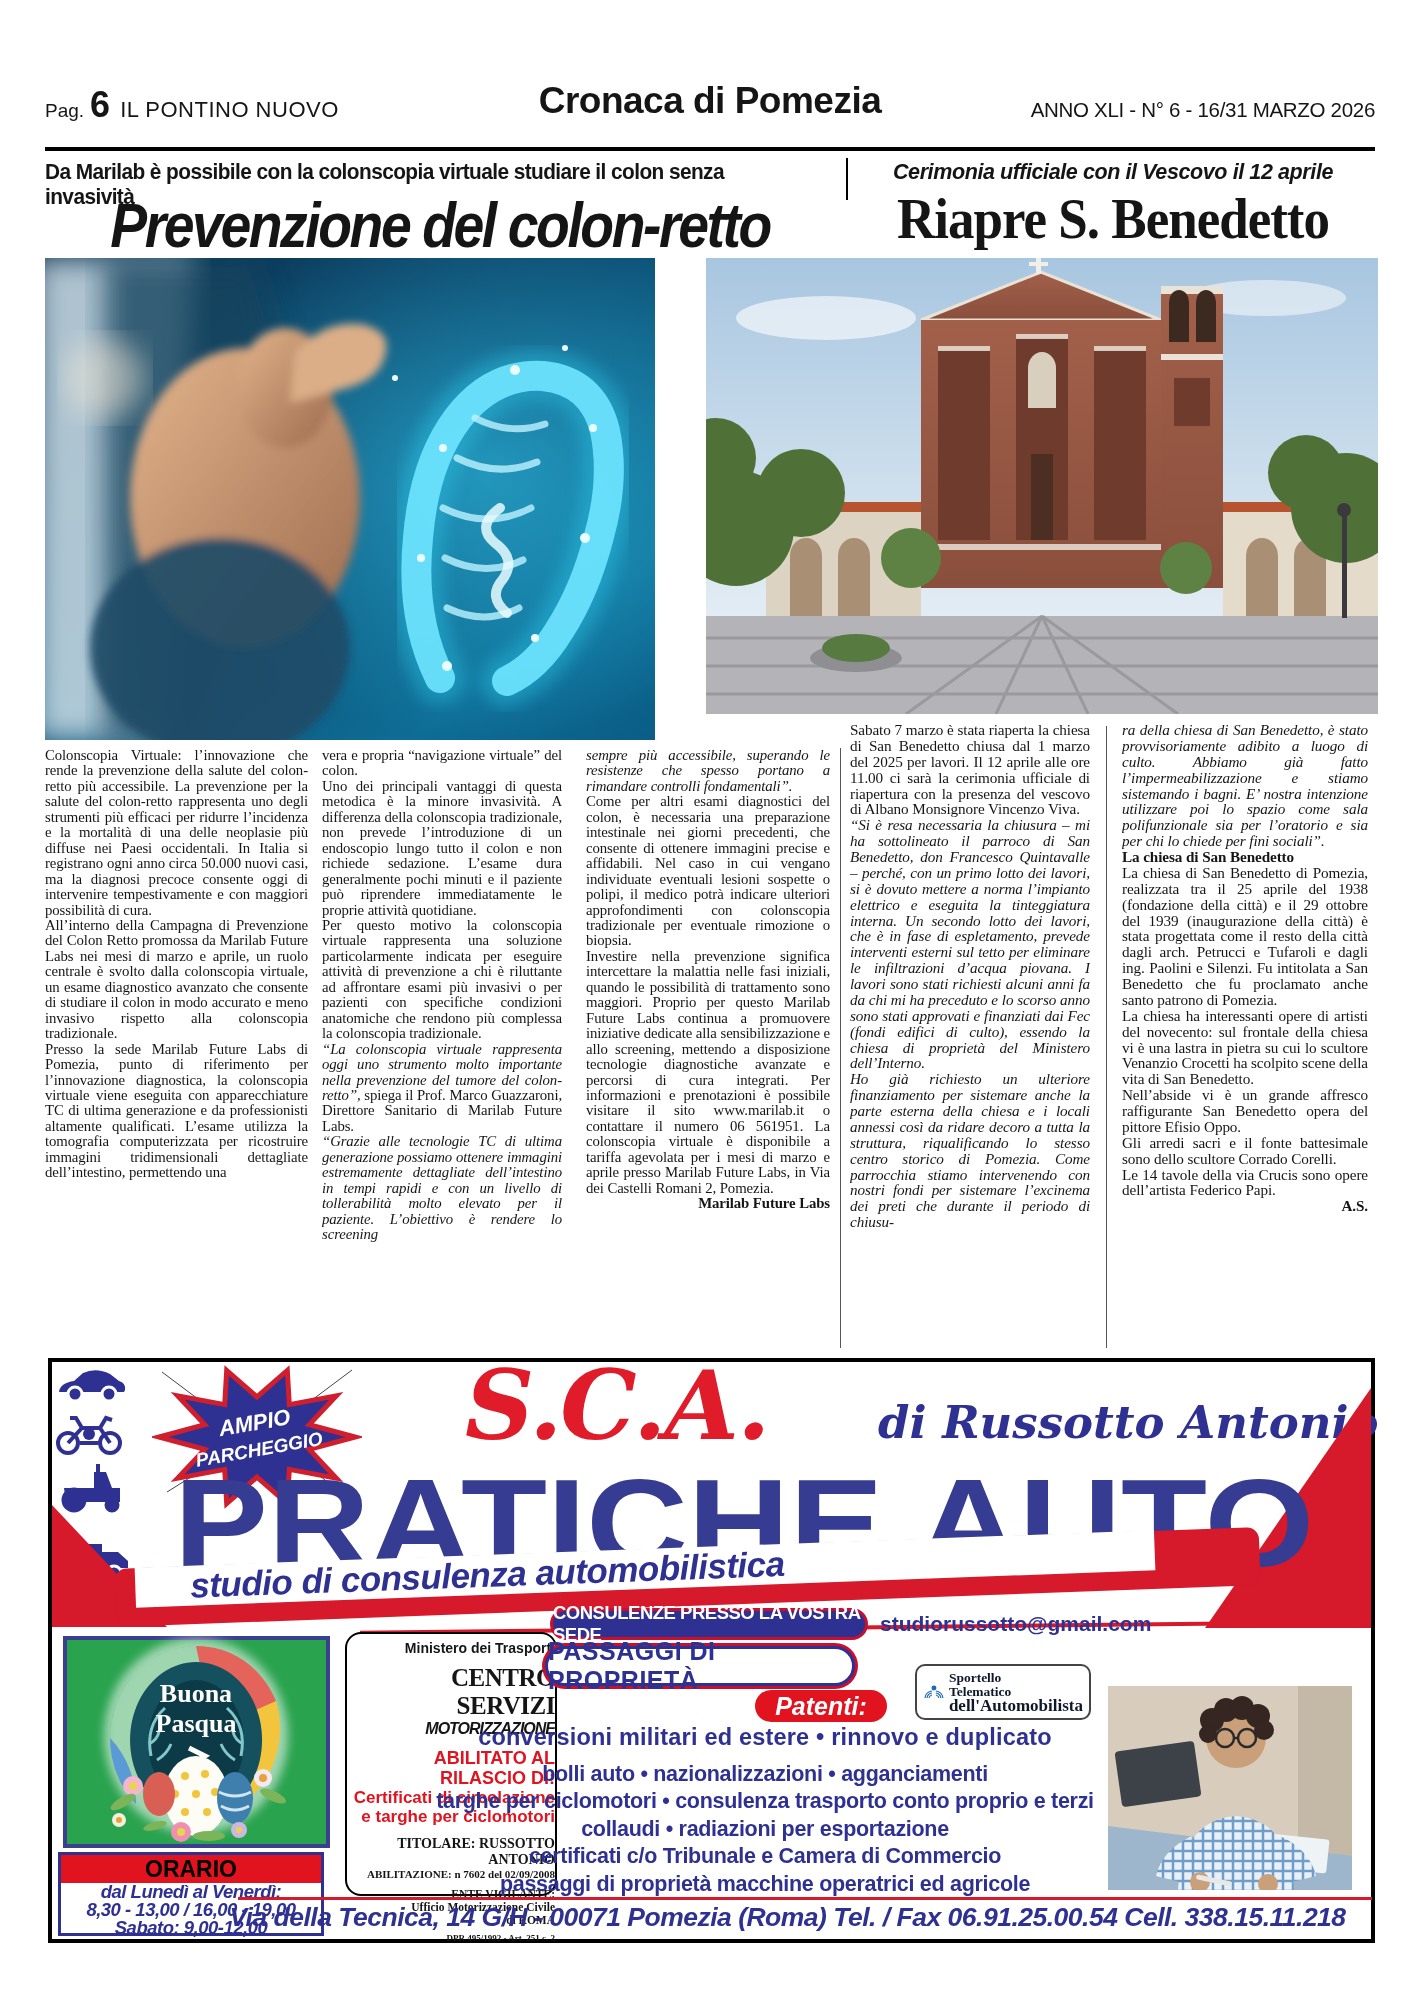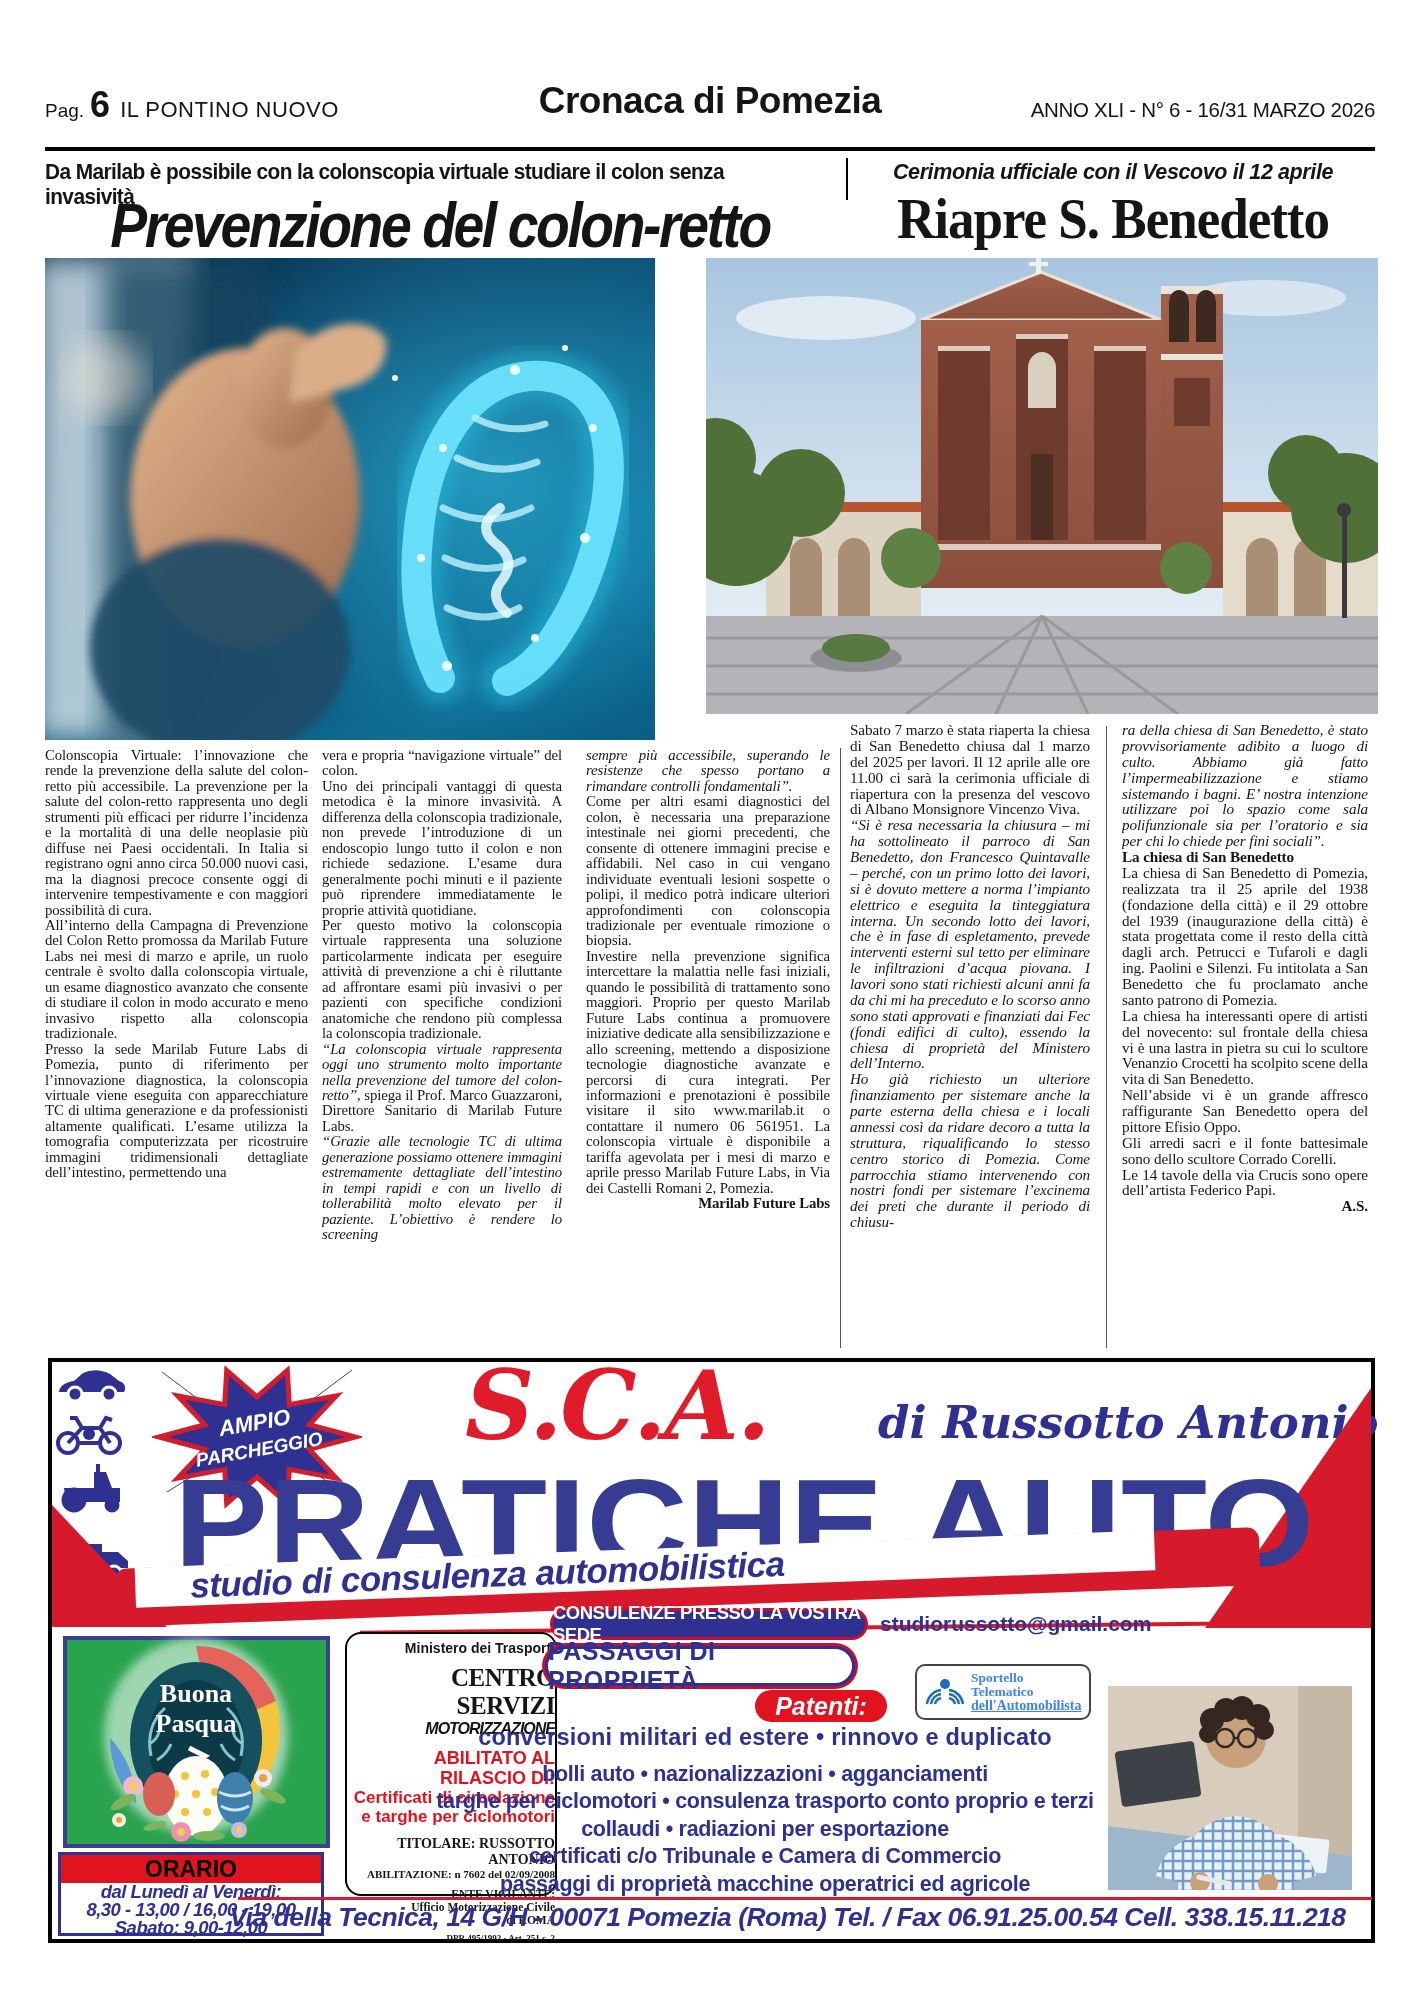--- a/index.html
+++ b/index.html
@@ -80,22 +80,22 @@
        font-family:"Liberation Sans",sans-serif;font-weight:bold;font-size:18.5px;letter-spacing:-.5px;box-sizing:border-box;}
   .email{left:880px;top:1612px;font-family:"Liberation Sans",sans-serif;font-weight:bold;font-size:21px;color:#2e3192;}
   .pill-passaggi{left:545px;top:1646px;width:310px;height:40px;background:#fff;border:3px solid #2e3192;
        box-shadow:0 0 0 3px #c8102e;border-radius:20px;display:flex;align-items:center;justify-content:center;
        font-family:"Liberation Sans",sans-serif;font-weight:bold;font-size:25px;color:#2e3192;letter-spacing:.5px;box-sizing:border-box;}
   .pill-patenti{left:755px;top:1690px;width:132px;height:32px;background:#e0131f;border-radius:16px;
        display:flex;align-items:center;justify-content:center;font-family:"Liberation Sans",sans-serif;
        font-weight:bold;font-style:italic;font-size:25px;color:#fff;box-sizing:border-box;}
   .sportello{left:915px;top:1664px;width:176px;height:56px;border:2px solid #444;border-radius:10px;
        background:#fff;display:flex;align-items:center;gap:4px;padding:2px 6px;box-sizing:border-box;}
-  .sportello-text{font-family:"Liberation Serif",serif;color:#3b82f6;font-size:13.5px;line-height:14px;font-weight:bold;}
-  .sportello-text .u{text-decoration:underline;font-size:14px;}
+  .sportello-text{font-family:"Liberation Serif",serif;color:#0f172a;font-size:13.5px;line-height:14px;font-weight:bold;}
+  .sportello-text .u{font-size:17px;}
   .services{left:420px;top:1724px;width:690px;text-align:center;font-family:"Liberation Sans",sans-serif;
        font-weight:bold;color:#2e3192;}
   .services div{font-size:21.5px;line-height:27.5px;letter-spacing:-.3px;}
   .services div:first-child{font-size:23.5px;margin-bottom:9px;letter-spacing:.2px;}
   
   .consultant{left:1108px;top:1686px;}
   
   .addr-rule{left:238px;top:1897px;width:1134px;height:3px;background:#d6192b;}
   .addr{left:200px;top:1902px;width:1175px;text-align:center;font-family:"Liberation Sans",sans-serif;
         font-weight:bold;font-style:italic;font-size:26.5px;color:#2e3192;letter-spacing:-.5px;}

